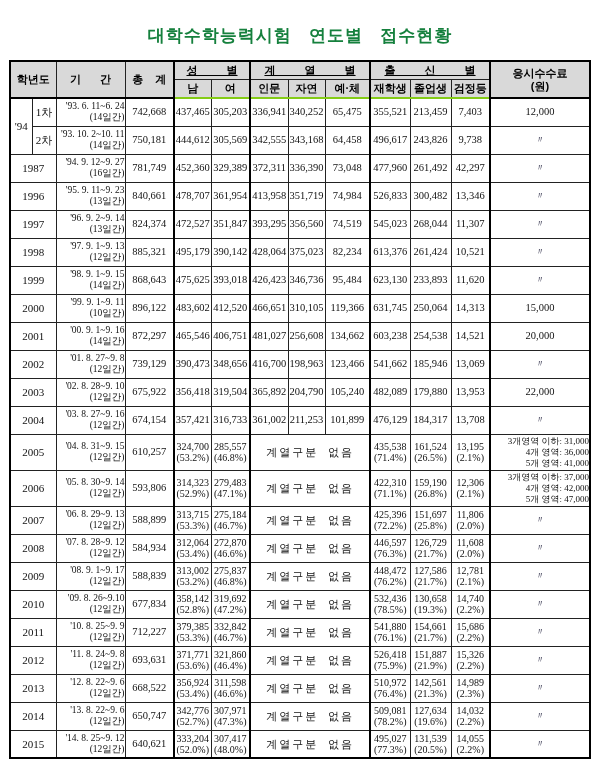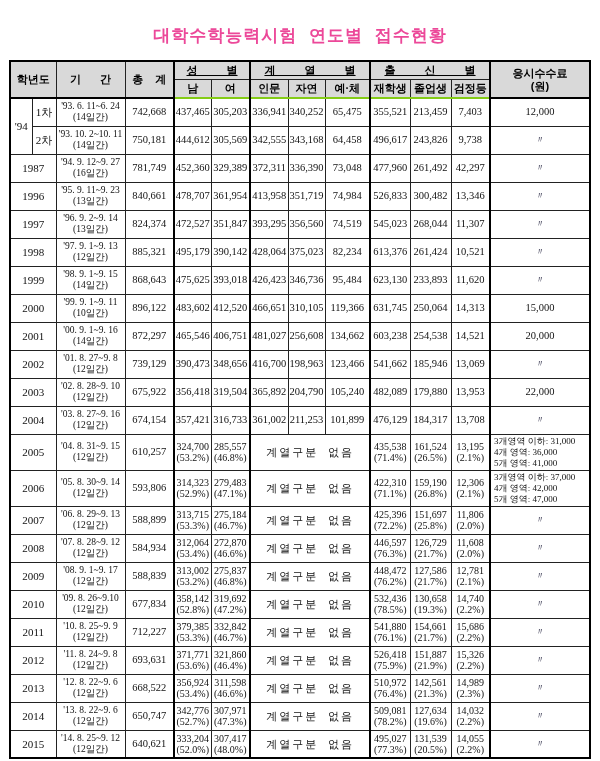--- a/index.html
+++ b/index.html
@@ -2,22 +2,22 @@
 <html><head>
 <meta charset="utf-8">
 <style>
   html,body { margin:0; padding:0; }
   body {
     width:600px; height:761px; background:#ffffff; overflow:hidden;
     font-family:"Liberation Serif","DejaVu Serif",serif; color:#111;
   }
   .title {
     text-align:center; margin:24px 0 13px 0;
-    font-family:Liberation Sans, sans-serif;
-    font-weight:bold; font-size:17px; letter-spacing:1px; word-spacing:6px; color:#ec4899;
+    font-family:Liberation Mono, monospace;
+    font-weight:bold; font-size:17px; letter-spacing:1px; word-spacing:6px; color:#15803d;
   }
   table.main {
     border-collapse:collapse; table-layout:fixed;
     margin-left:9px; border:2px solid #000;
   }
   th,td {
     border:1px solid #222; text-align:center; vertical-align:middle;
     padding:1px 0; overflow:hidden;
   }
   thead th {
@@ -25,25 +25,25 @@
     font-family:"Liberation Sans","DejaVu Sans",sans-serif;
     font-weight:bold; font-size:11px; line-height:13px; padding:2px 0; color:#000;
   }
   thead { border-bottom:2px solid #84cc16; }
   thead tr:first-child th { border-bottom-width:1px; }
   thead tr:first-child th[rowspan] { border-bottom:2px solid #000; }
   .thickL { border-left:2px solid #000 !important; }
   tbody tr { height:28px; }
   tbody td { font-size:10.5px; line-height:12px; }
   td.two-line { font-size:10px; line-height:11px; }
-  td.period-cell { font-size:9.5px; line-height:11px; }
+  td.period-cell { font-size:9.5px; line-height:11px;text-align:right; }
   td.year-cell, td.round-cell { font-size:11px; }
   td.no-track-cell { font-size:11px; letter-spacing:2px; word-spacing:5px;text-align:center; }
   td.fee-cell { font-size:10.5px;margin-top:20px; }
-  td.fee-multi { font-size:9px; line-height:11px; text-align:left; padding-left:3px; }
+  td.fee-multi { font-size:9px; line-height:11px; text-align:right; padding-left:3px; }
   td.fee-ditto { font-size:10px; color:#3c3c55; }
   .ws-period { word-spacing:16px; }
   .ws-total  { word-spacing:9px; }
   .ws-group  { word-spacing:26px;text-decoration:underline; }
 </style>
 </head>
 <body>
 
 <div class="page">
   <div class="title">대학수학능력시험 연도별 접수현황</div>

